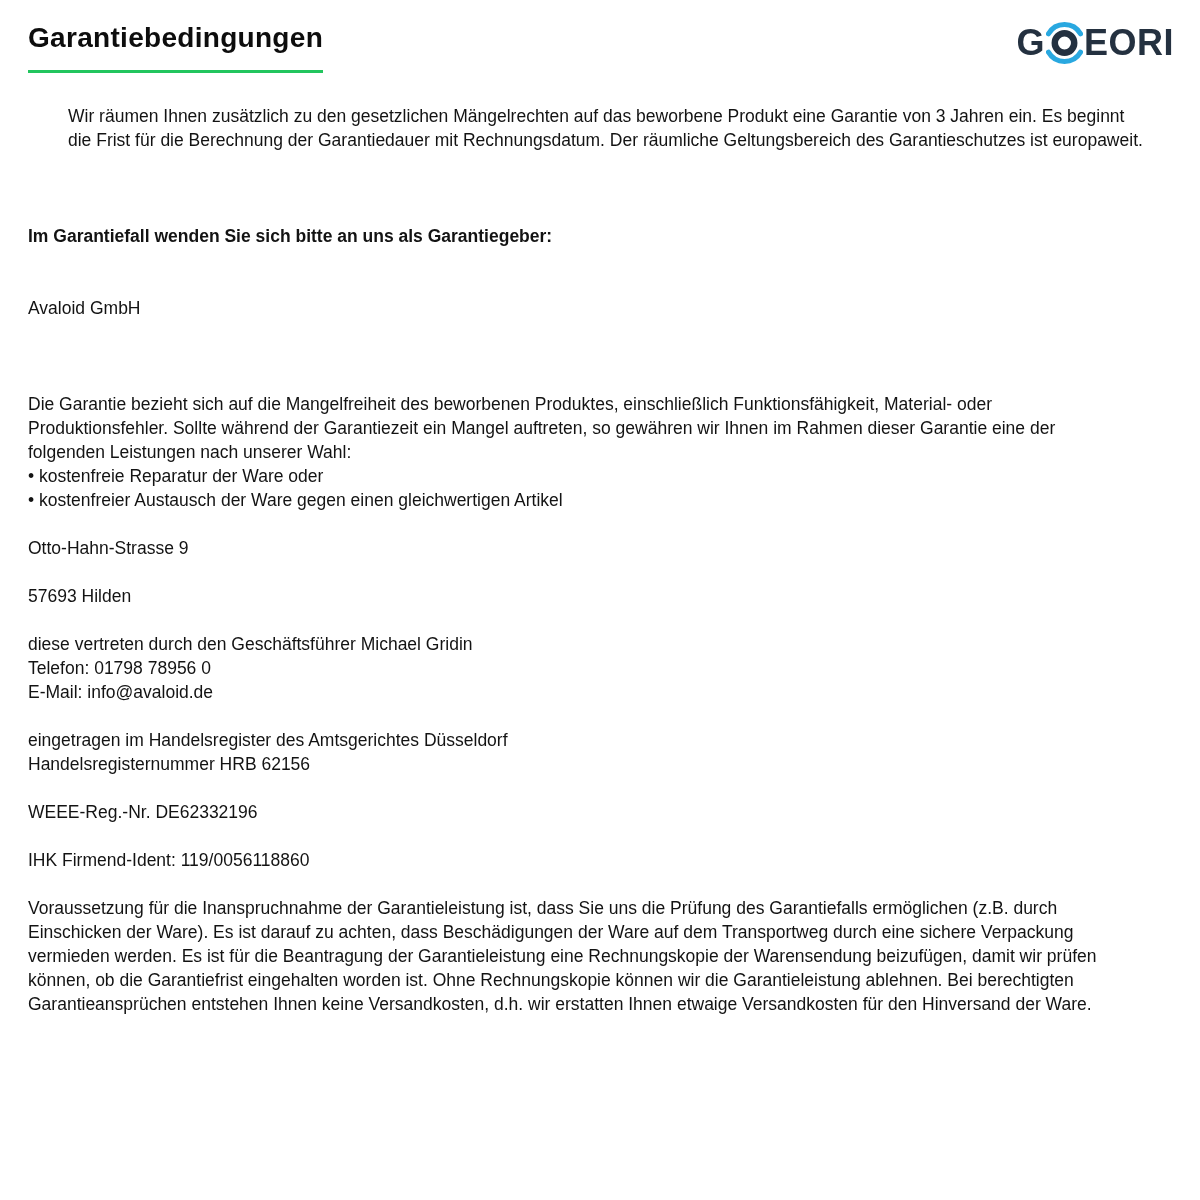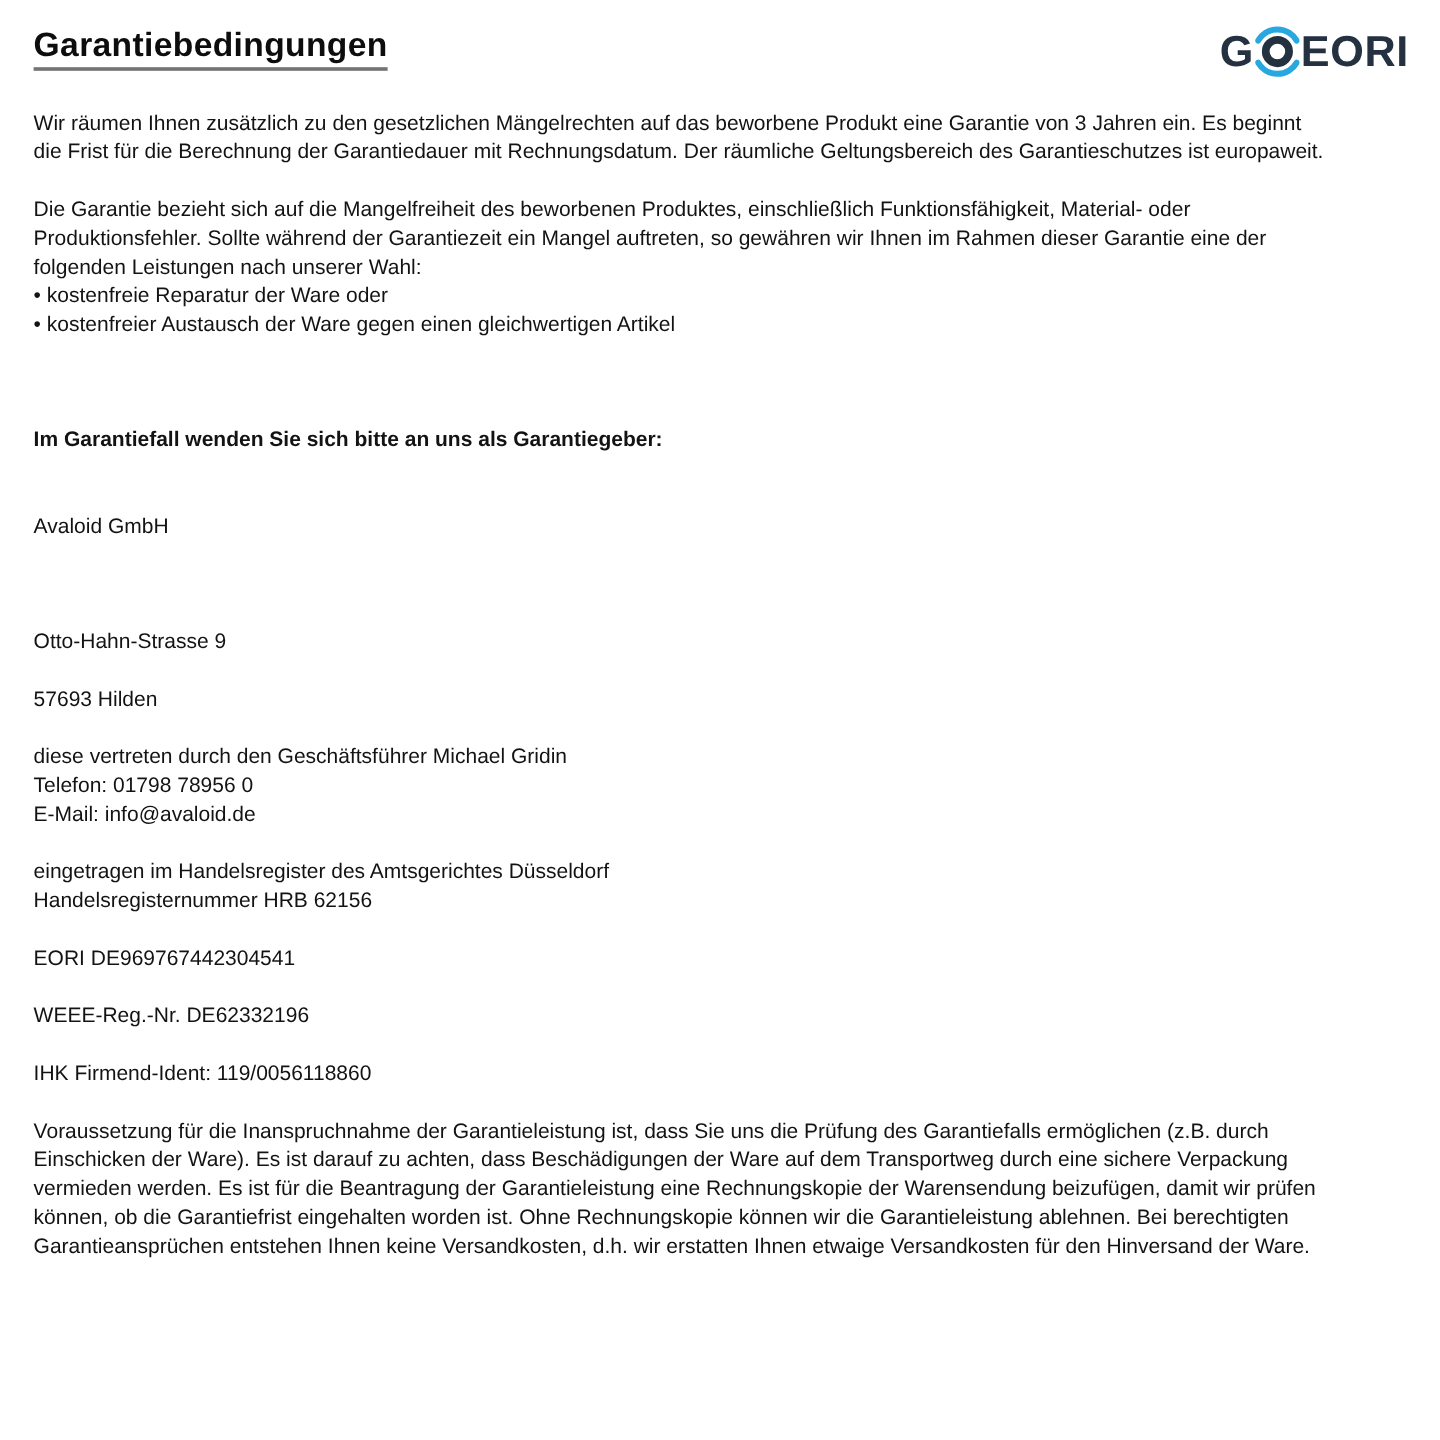--- a/index.html
+++ b/index.html
@@ -20,34 +20,35 @@
   }
   h1.page-title {
     margin: 0;
     font-size: 28px;
     line-height: 32px;
     font-weight: 700;
     color: #0d0d0d;
   }
   .title-underline {
     display: inline-block;
-    border-bottom: 3px solid #737373;
-    padding-bottom: 2px;
+    border-bottom: 3px solid #22c55e;
+    padding-bottom: 16px;
     letter-spacing: 0.3px;
     text-align: center;
   }
   .block {
     margin: 24px 0 0 0;
     font-size: 17.5px;
     line-height: 24px;
     white-space: pre;
     color: #131313;
   }
   .block.first {
     margin-top: 31px;
+    margin-left: 40px;
   }
   .bold-line {
     display: block;
     font-weight: 700;
   }
   .plain-line {
     display: block;
   }
   
   .logo {
@@ -84,43 +85,42 @@
   </svg>
   <span class="logo-text">EORI</span>
 </div>
 
 <div class="doc">
   <h1 class="page-title"><span class="title-underline">Garantiebedingungen</span></h1>
 
   <p class="block first">Wir räumen Ihnen zusätzlich zu den gesetzlichen Mängelrechten auf das beworbene Produkt eine Garantie von 3 Jahren ein. Es beginnt
 die Frist für die Berechnung der Garantiedauer mit Rechnungsdatum. Der räumliche Geltungsbereich des Garantieschutzes ist europaweit.</p>
 
+  <p class="block">
+    <span class="bold-line">Im Garantiefall wenden Sie sich bitte an uns als Garantiegeber:</span>
+    <span class="plain-line">Avaloid GmbH</span>
+  </p>
+
   <p class="block">Die Garantie bezieht sich auf die Mangelfreiheit des beworbenen Produktes, einschließlich Funktionsfähigkeit, Material- oder
 Produktionsfehler. Sollte während der Garantiezeit ein Mangel auftreten, so gewähren wir Ihnen im Rahmen dieser Garantie eine der
 folgenden Leistungen nach unserer Wahl:
 • kostenfreie Reparatur der Ware oder
 • kostenfreier Austausch der Ware gegen einen gleichwertigen Artikel</p>
-
-  <p class="block">
-    <span class="bold-line">Im Garantiefall wenden Sie sich bitte an uns als Garantiegeber:</span>
-    <span class="plain-line">Avaloid GmbH</span>
-  </p>
 
   <p class="block">Otto-Hahn-Strasse 9</p>
 
   <p class="block">57693 Hilden</p>
 
   <p class="block">diese vertreten durch den Geschäftsführer Michael Gridin
 Telefon: 01798 78956 0
 E-Mail: info@avaloid.de</p>
 
   <p class="block">eingetragen im Handelsregister des Amtsgerichtes Düsseldorf
 Handelsregisternummer HRB 62156</p>
 
-  <p class="block">EORI DE969767442304541</p>
 
   <p class="block">WEEE-Reg.-Nr. DE62332196</p>
 
   <p class="block">IHK Firmend-Ident: 119/0056118860</p>
 
 
   <p class="block">Voraussetzung für die Inanspruchnahme der Garantieleistung ist, dass Sie uns die Prüfung des Garantiefalls ermöglichen (z.B. durch
 Einschicken der Ware). Es ist darauf zu achten, dass Beschädigungen der Ware auf dem Transportweg durch eine sichere Verpackung
 vermieden werden. Es ist für die Beantragung der Garantieleistung eine Rechnungskopie der Warensendung beizufügen, damit wir prüfen
 können, ob die Garantiefrist eingehalten worden ist. Ohne Rechnungskopie können wir die Garantieleistung ablehnen. Bei berechtigten

